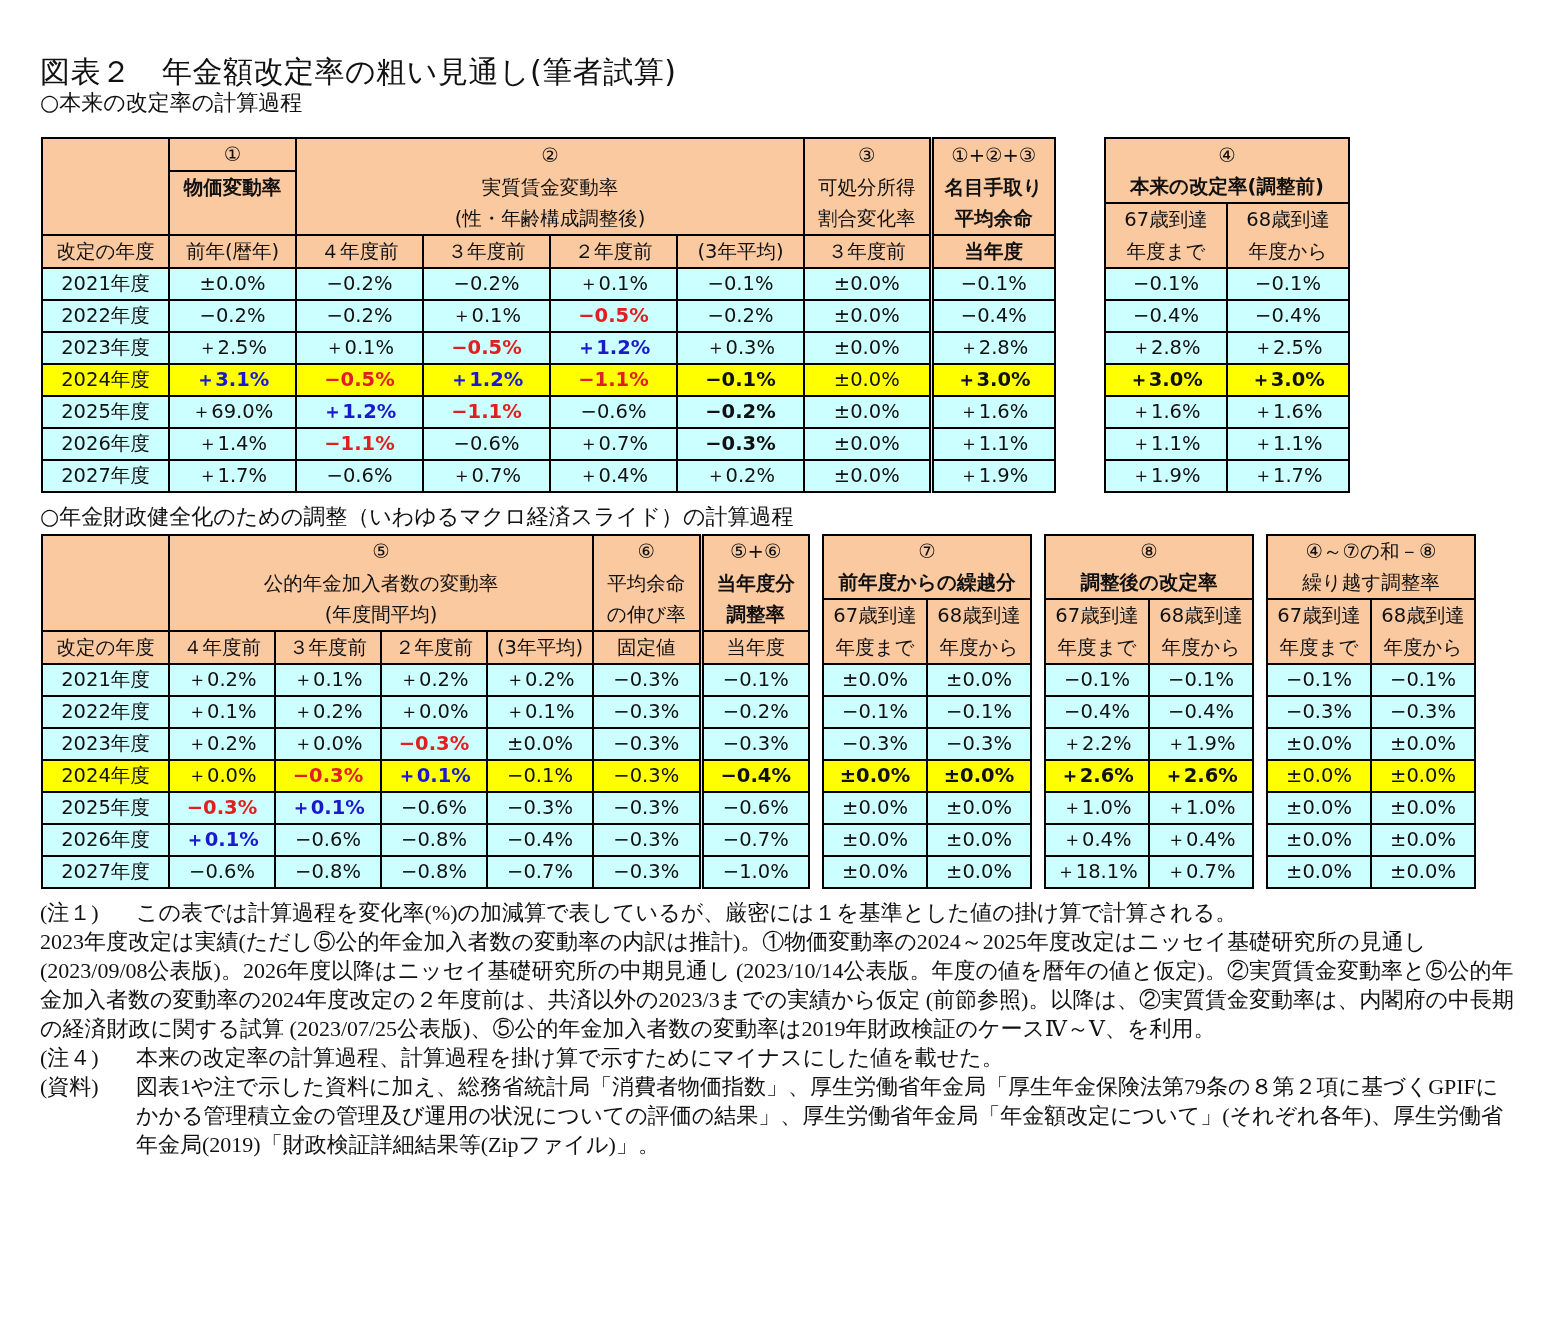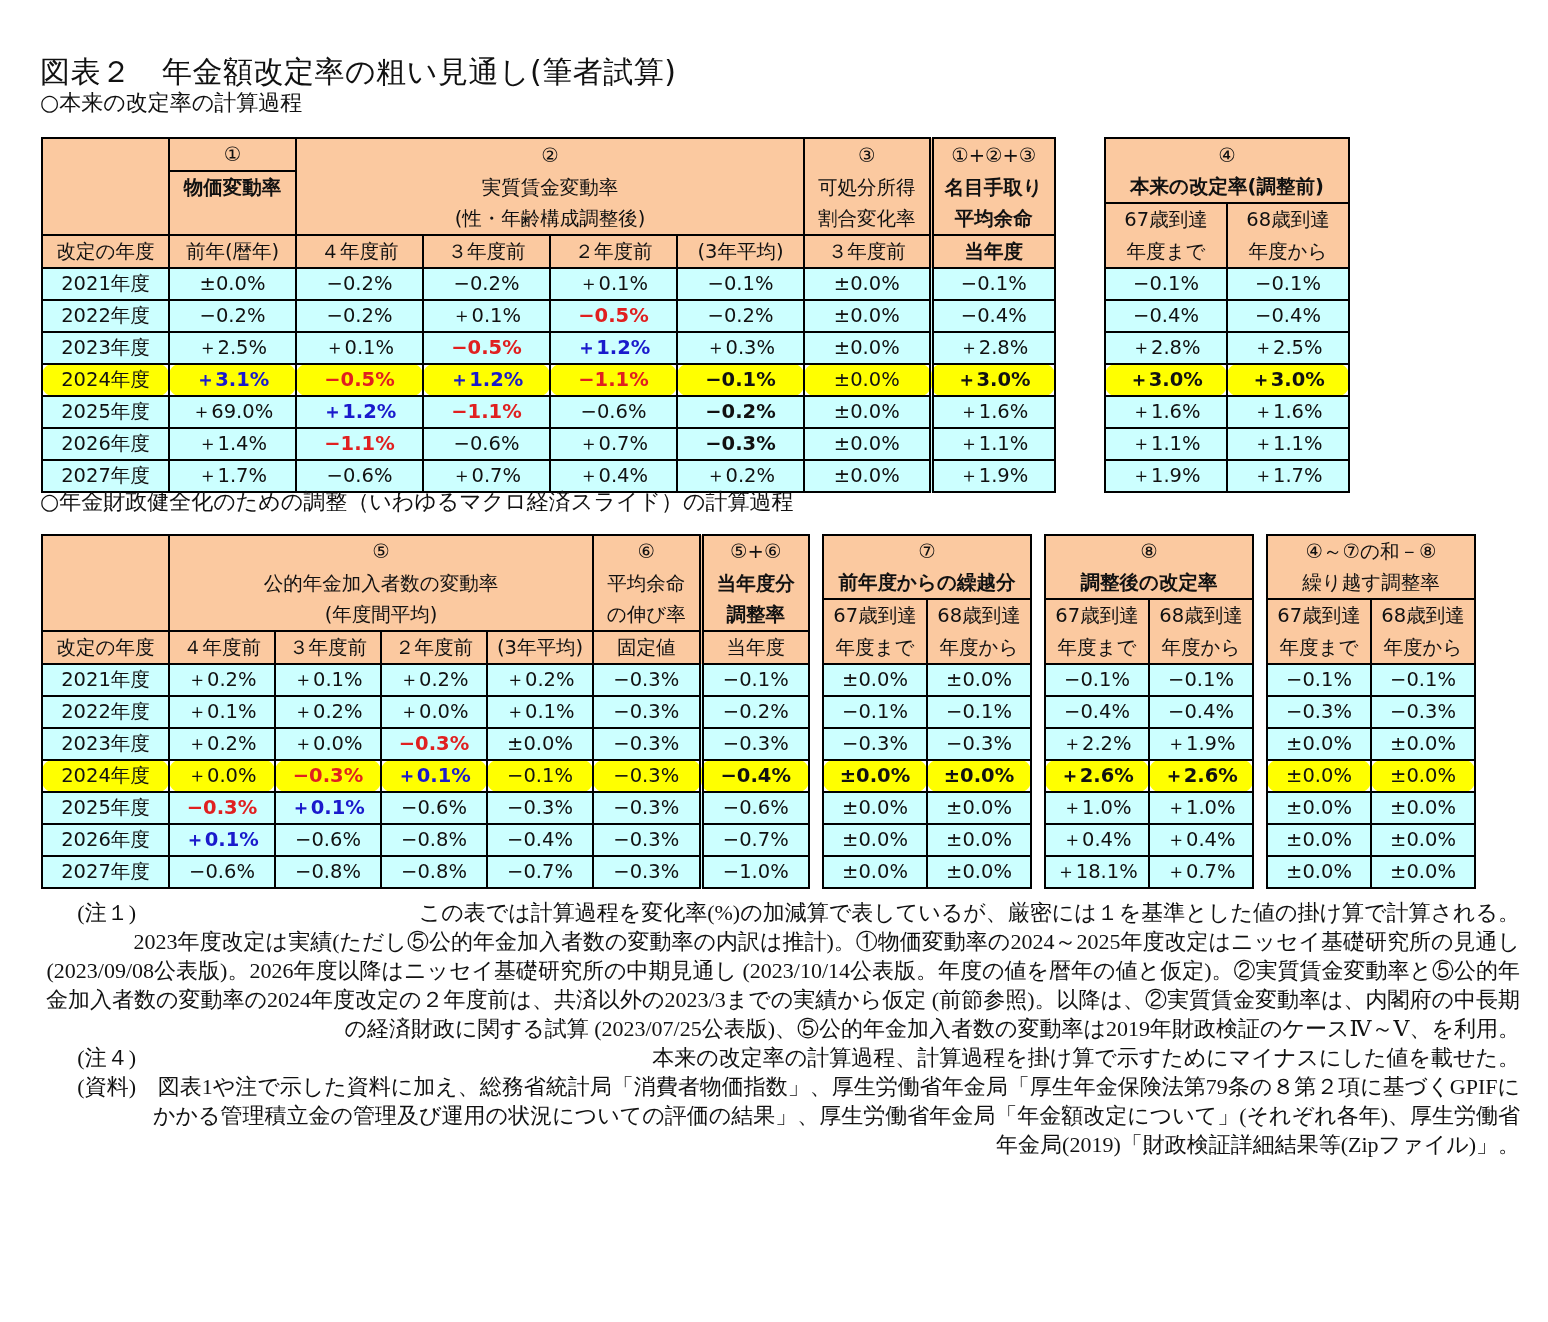--- a/index.html
+++ b/index.html
@@ -4,28 +4,28 @@
 <style>
   body { margin:0; background:#fff; font-family:"DejaVu Sans","Liberation Sans",sans-serif; color:#111; }
   .page { position:relative; width:1548px; height:1322px; }
   .title { position:absolute; left:40px; top:52px; font-size:30px; letter-spacing:0.5px; }
   .sub { position:absolute; left:40px; font-size:22px; }
   table { border-collapse:collapse; position:absolute; table-layout:fixed; }
   td { border:2px solid #000; text-align:center; font-size:19.5px; padding:0; height:30px; line-height:30px; white-space:nowrap; }
   .h td { background:#FBC9A0; line-height:31px; }
   .h .b { font-weight:bold; }
   .body td { background:#CCFFFF; }
-  .body tr.hl td { background:#FFFF00;border-radius:11px; }
+  .body tr.hl td { background:#FFFF00; }
   .bold { font-weight:bold; }
   .red { color:#E02020; font-weight:bold; }
   .blue { color:#1A1ACC; font-weight:bold; }
   .dbl-l { border-left:5px double #000 !important; }
   .gapcell { border:none !important; background:#fff !important; }
   .notes { position:absolute; left:40px; top:898px; width:1480px; font-family:"Liberation Serif","DejaVu Serif",serif; font-size:22px; line-height:29px; }
-  .note { display:flex;text-align:right; }
+  .note { display:flex; }
   .note .lbl { width:96px; flex:0 0 96px; }
   .note .txt { flex:1; }
 </style>
 </head>
 <body>
 
 <div class="page">
   <div class="title">図表２　年金額改定率の粗い見通し(筆者試算)</div>
   <div class="sub" style="top:88px">○本来の改定率の計算過程</div>
 
@@ -168,21 +168,21 @@
           <td>＋0.2%</td>
           <td>±0.0%</td>
           <td class="dbl-l">＋1.9%</td>
           <td class="gapcell"></td>
           <td>＋1.9%</td>
           <td>＋1.7%</td>
         </tr>
       </tbody>
   </table>
 
-  <div class="sub" style="top:487px">○年金財政健全化のための調整（いわゆるマクロ経済スライド）の計算過程</div>
+  <div class="sub" style="top:502px">○年金財政健全化のための調整（いわゆるマクロ経済スライド）の計算過程</div>
 
   <table style="left:41px; top:534px;">
     <colgroup>
       <col style="width:127px">
         <col style="width:106px">
         <col style="width:106px">
         <col style="width:106px">
         <col style="width:106px">
         <col style="width:108px">
         <col style="width:108px">

